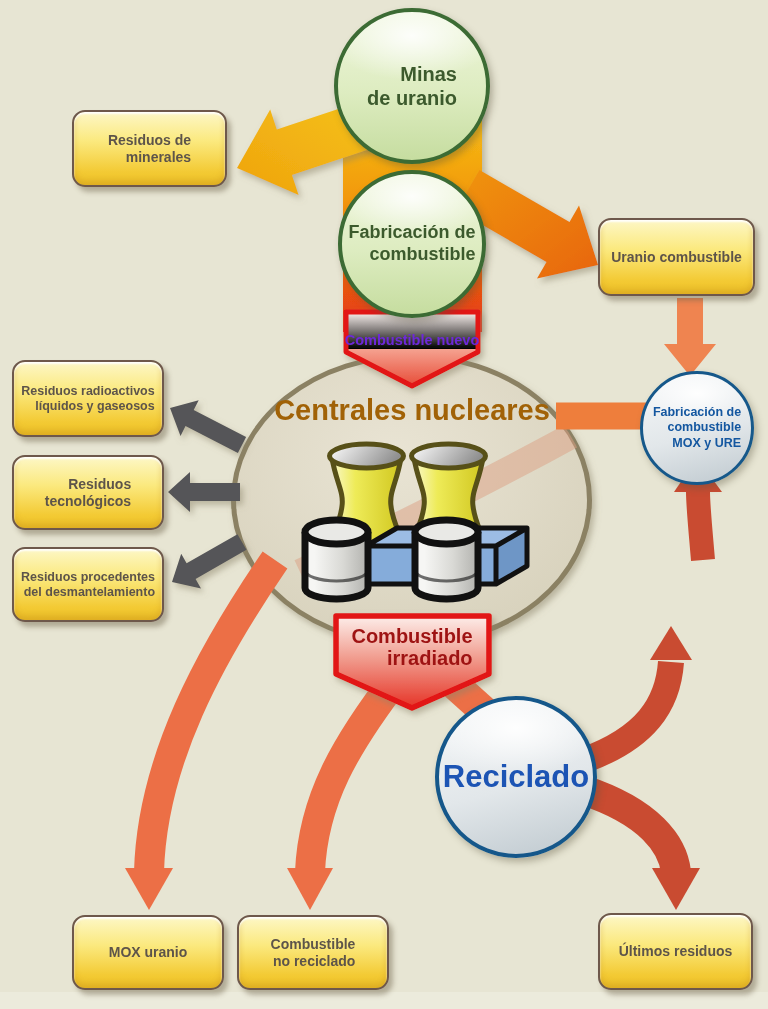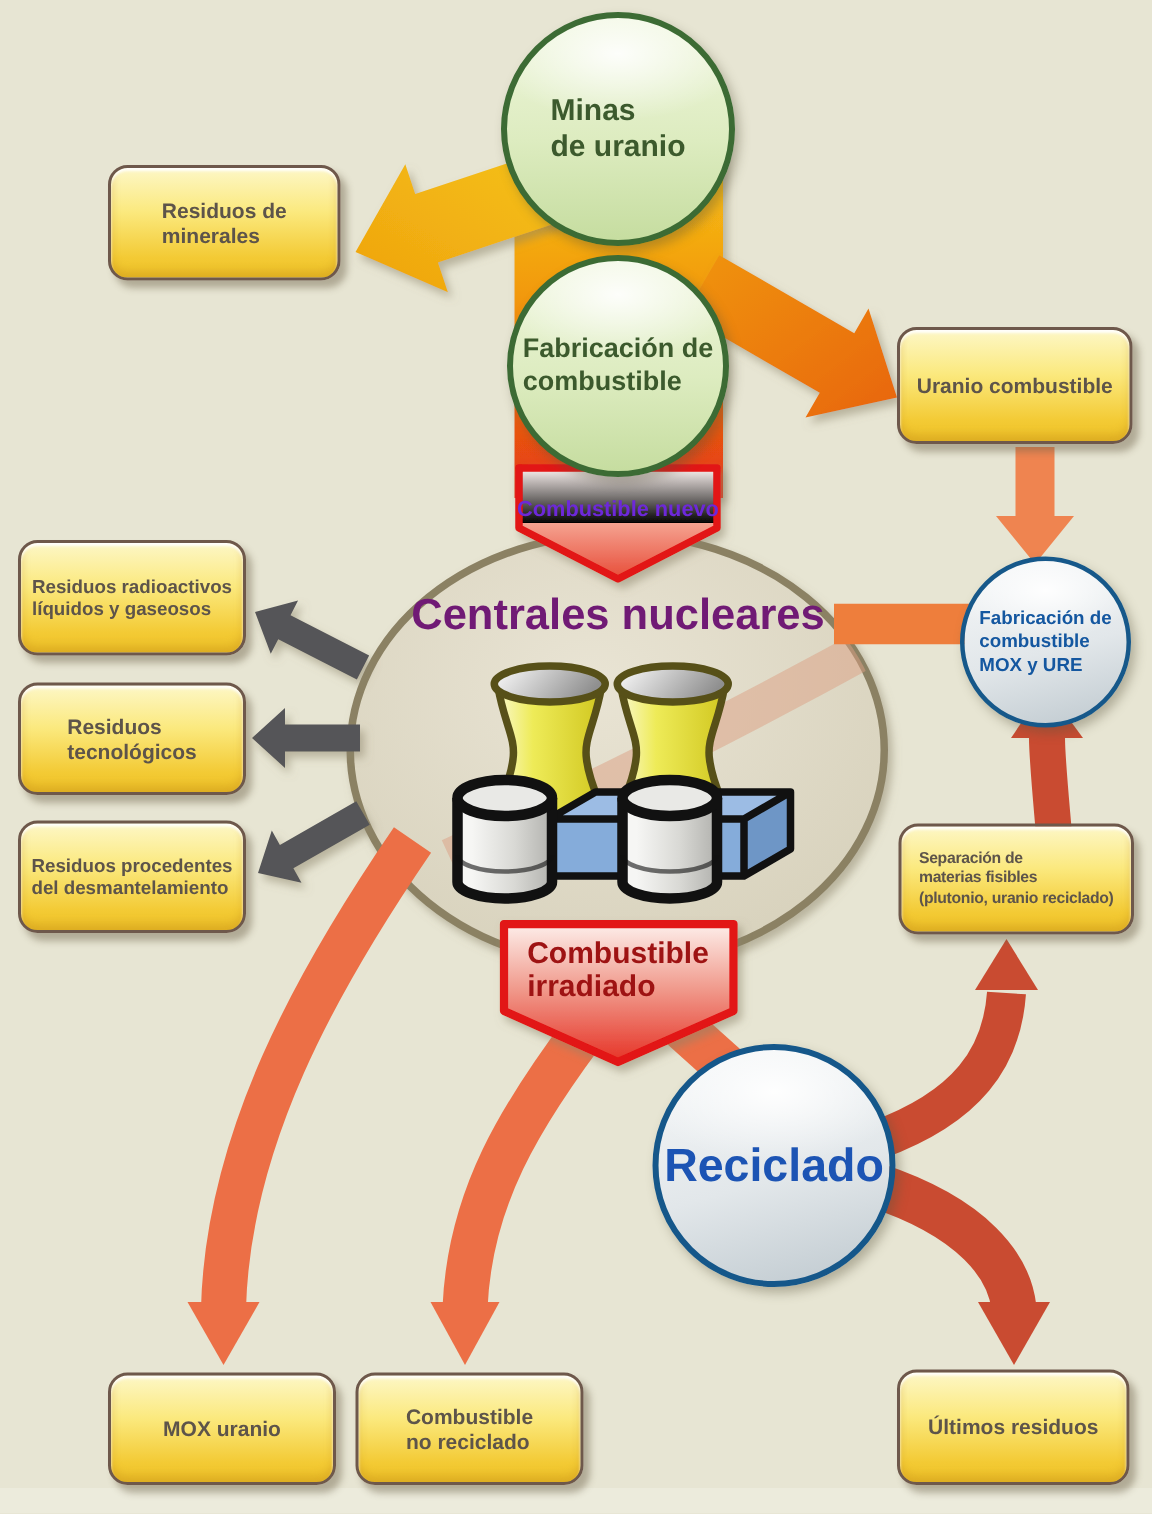--- a/index.html
+++ b/index.html
@@ -4,21 +4,21 @@
 <style>
   html,body{margin:0;padding:0;}
   body{
     width:768px;height:1009px;position:relative;overflow:hidden;
     background:#e7e5d3;
     font-family:"Liberation Sans", sans-serif;
   }
   #canvas{position:absolute;inset:0;width:768px;height:1009px;}
   svg#shapes{position:absolute;left:0;top:0;z-index:1;}
   .node{position:absolute;z-index:2;display:flex;align-items:center;justify-content:center;
-        text-align:left;white-space:pre-line;box-sizing:border-box;font-weight:bold;}
+        text-align:right;white-space:pre-line;box-sizing:border-box;font-weight:bold;}
   
   .box{
     border:2.5px solid #6e584b;border-radius:13px;
     background:
       linear-gradient(180deg,#fdf7c6 0%,#fbe97e 40%,#f3ca34 82%,#eec228 100%);
     box-shadow:4px 5px 5px rgba(110,100,75,.45),
                inset 0 2px 2px rgba(255,255,255,.95),
                inset 0 -4px 6px rgba(195,140,25,.4);
     color:#5d544a;font-size:14px;line-height:1.18;padding:2px 3px;
   }
@@ -43,21 +43,21 @@
     line-height:1.2;
   }
   #minas{left:334px;top:8px;width:156px;height:156px;font-size:20px;}
   #fabricacion{left:338px;top:170px;width:148px;height:148px;font-size:18px;}
   #mox-circle{left:640px;top:371px;width:114px;height:114px;border:3px solid #16588a;color:#1457a0;font-size:12.5px;line-height:1.25;}
   #reciclado{left:435px;top:696px;width:162px;height:162px;border:4px solid #15578a;color:#1c54b4;font-size:31px;}
   
   .banner-label{z-index:3;color:#6d28d9;font-size:14.5px;}
   #lbl-combustible-nuevo{left:337px;top:326px;width:150px;height:28px;}
   #lbl-combustible-irradiado{left:337px;top:622px;width:150px;height:50px;color:#9e1313;font-size:20px;line-height:1.1;}
-  #centrales-title{left:262px;top:392px;width:300px;height:36px;color:#701a75;font-size:29px;z-index:2;}
+  #centrales-title{left:262px;top:392px;width:300px;height:36px;color:#a16207;font-size:29px;z-index:2;}
   
   #residuos-minerales{left:72px;top:110px;width:155px;height:77px;}
   #uranio-empobrecido{left:598px;top:218px;width:157px;height:78px;}
   #residuos-radioactivos{left:12px;top:360px;width:152px;height:77px;}
   #residuos-tecnologicos{left:12px;top:455px;width:152px;height:75px;}
   #residuos-desmantelamiento{left:12px;top:547px;width:152px;height:75px;}
   #separacion{left:599px;top:549px;width:157px;height:74px;}
   #mox-usado{left:72px;top:915px;width:152px;height:75px;}
   #no-reciclado{left:237px;top:915px;width:152px;height:75px;}
   #ultimos-residuos{left:598px;top:913px;width:155px;height:77px;}
@@ -196,23 +196,20 @@
 <div class="node" id="centrales-title">Centrales nucleares</div>
 <div class="node box small" id="residuos-radioactivos">Residuos radioactivos
 líquidos y gaseosos</div>
 <div class="node box" id="residuos-tecnologicos">Residuos
 tecnológicos</div>
 <div class="node box small" id="residuos-desmantelamiento">Residuos procedentes
 del desmantelamiento</div>
 <div class="node circle-blue" id="mox-circle">Fabricación de
 combustible
 MOX y URE</div>
-<div class="node box tiny" id="separacion">Separación de
-materias fisibles
-(plutonio, uranio reciclado)</div>
 <div class="node banner-label" id="lbl-combustible-irradiado">Combustible
 irradiado</div>
 <div class="node circle-blue" id="reciclado">Reciclado</div>
 <div class="node box" id="mox-usado">MOX uranio</div>
 <div class="node box" id="no-reciclado">Combustible
 no reciclado</div>
 <div class="node box" id="ultimos-residuos">Últimos residuos</div>
 </div>
 
 </body></html>

